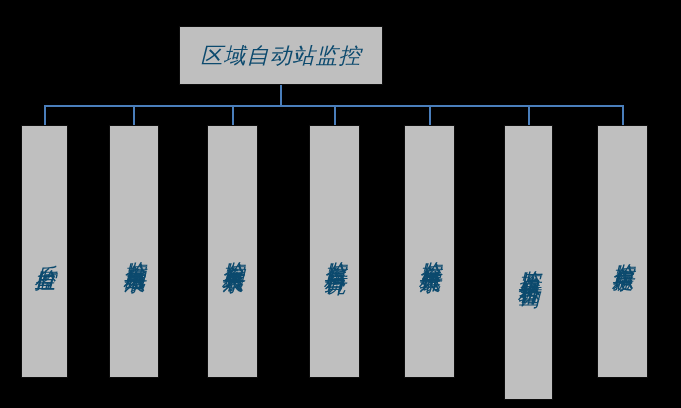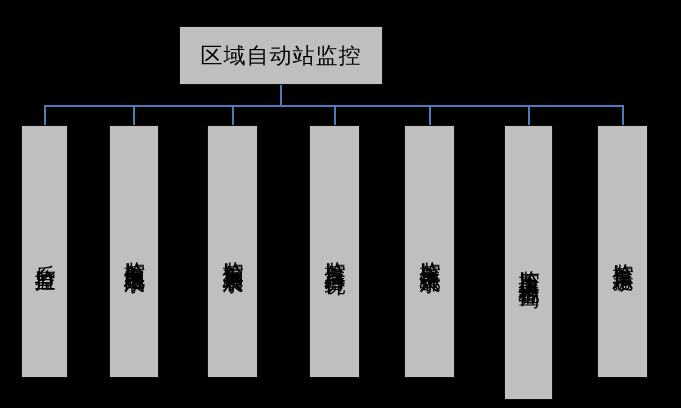--- a/index.html
+++ b/index.html
@@ -15,25 +15,26 @@
     overflow: hidden;
     font-family: "DejaVu Sans", "Liberation Sans", sans-serif;
   }
 
   
   .node {
     position: absolute;
     background: #bfbfbf;
     border: 1px solid #0d0d0d;
     box-sizing: border-box;
-    color: #000000;
+    color: #0c4a6e;
     display: flex;
     align-items: center;
     justify-content: center;
     overflow: visible;
+    font-style: italic;
   }
 
   .node-root {
     font-size: 22px;
     letter-spacing: 1px;
     line-height: 1;
     white-space: nowrap;
   }
 
   .node-child {

